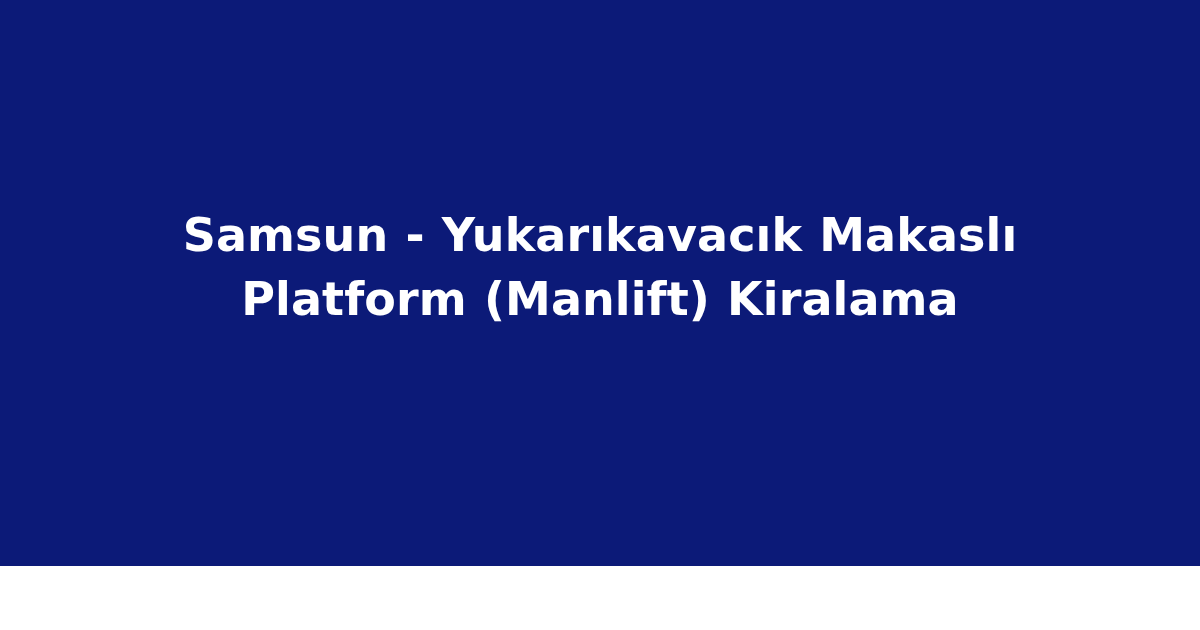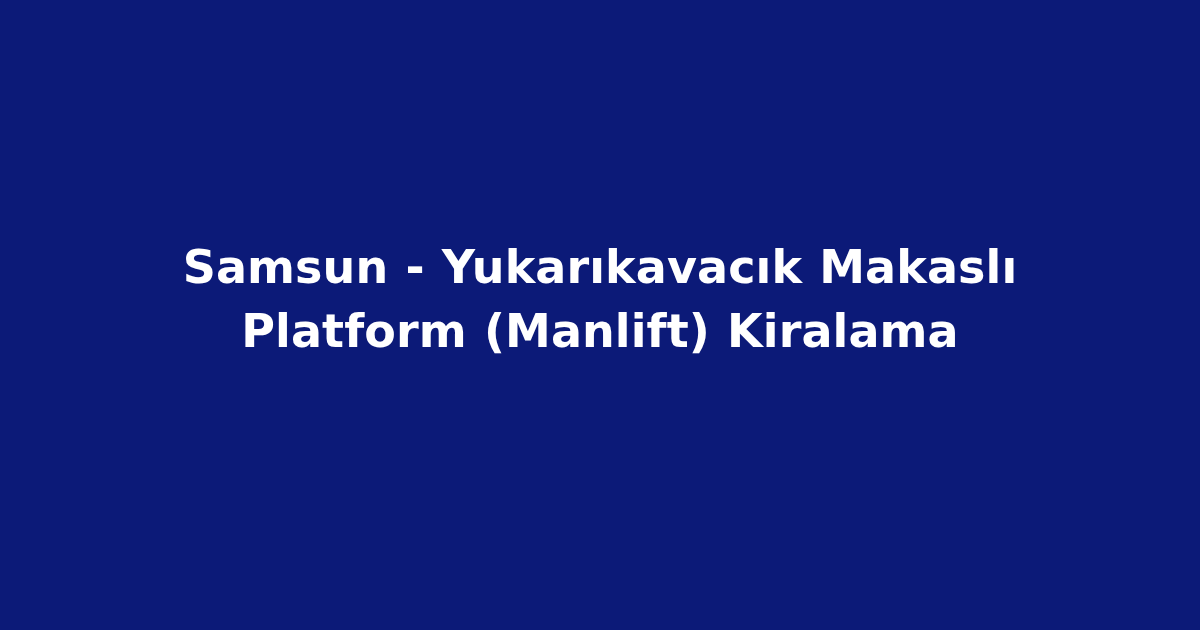--- a/index.html
+++ b/index.html
@@ -13,21 +13,21 @@
     height: 630px;
     overflow: hidden;
     font-family: "DejaVu Sans", "Liberation Sans", sans-serif;
   }
 
   
   .og-card {
     position: relative;
     box-sizing: border-box;
     width: 1200px;
-    height: 630px;
+    height: 566px;
     background-color: #0c1a78;
     display: flex;
     align-items: center;
     justify-content: center;
     overflow: hidden;
   }
 
   .og-card__inner {
     width: 1040px;
     display: flex;

